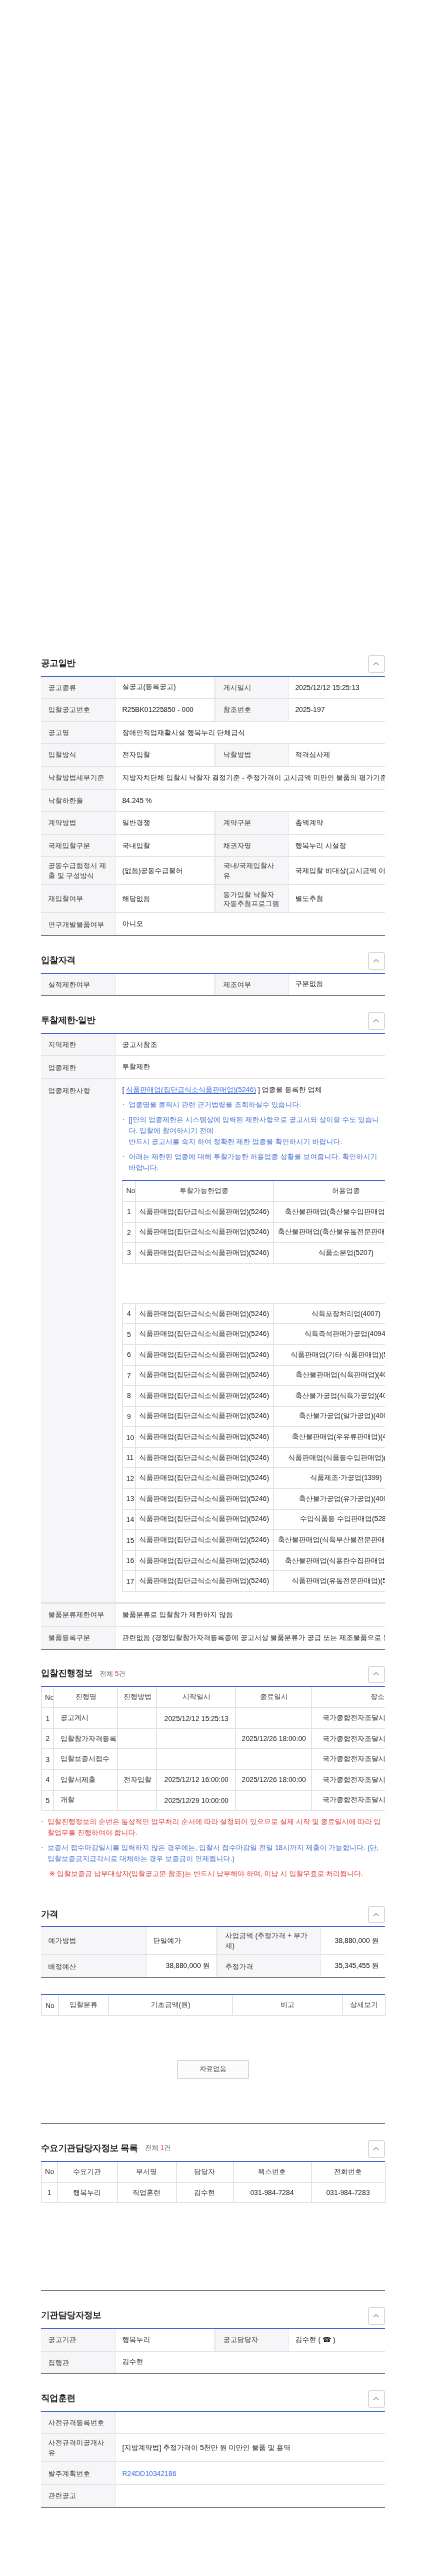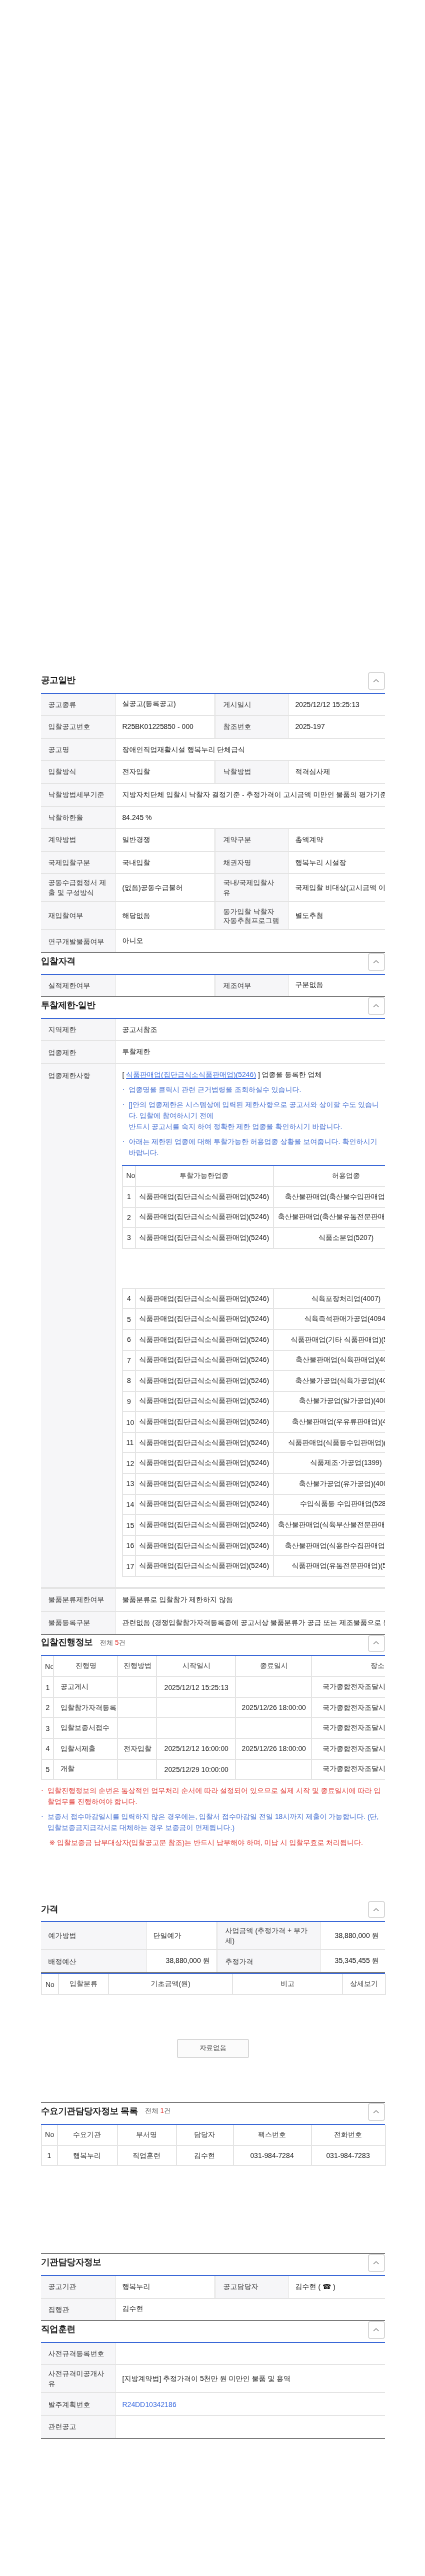--- a/index.html
+++ b/index.html
@@ -1,21 +1,21 @@
 <!DOCTYPE html>
 <html style="font-size:8.2px"><head>
 <meta charset="utf-8">
 <style>
   html,body{margin:0;padding:0;background:#fff;}
   body{width:426px;min-height:3011px;font-family:"Liberation Sans","DejaVu Sans",sans-serif;color:#111;}
   .page{padding-top:655px;padding-bottom:286px;}
   .content{margin-left:41px;width:344px;}
-  .sec{margin-top:0;}
-  .sec.first{margin-top:17px;}
-  .sec.gap-xl{margin-top:52px;}
+  .sec{margin-top:16px;}
+  .sec.first{margin-top:0;}
+  .sec.gap-xl{margin-top:26px;}
   .sec-head{display:flex;align-items:center;height:17.5px;margin-bottom:3.1px;}
   .title{font-size:8.8px;font-weight:700;color:#1b1b1b;letter-spacing:-0.2px;}
   .badge{margin-left:7.2px;font-size:6.7px;color:#666;}
   .badge .num{color:#e0322d;}
   .cbtn{margin-left:auto;width:15.5px;height:15.5px;background:#fff;border:0.5px solid #d7d7d7;border-radius:2.1px;display:flex;align-items:center;justify-content:center;cursor:pointer;}
   
   .kv-tbl{border-top:1px solid #3a68d8;border-bottom:1px solid #7b7b7b;}
   .krow{display:flex;min-height:21.6px;border-bottom:0.5px solid #e4e4e4;align-items:stretch;}
   .krow:last-child{border-bottom:none;}
   .kl{flex:none;width:75px;background:#f6f6f8;display:flex;align-items:center;padding:4.1px 7.2px;box-sizing:border-box;font-size:7px;color:#333;line-height:1.35;border-right:0.5px solid #ededed;}

